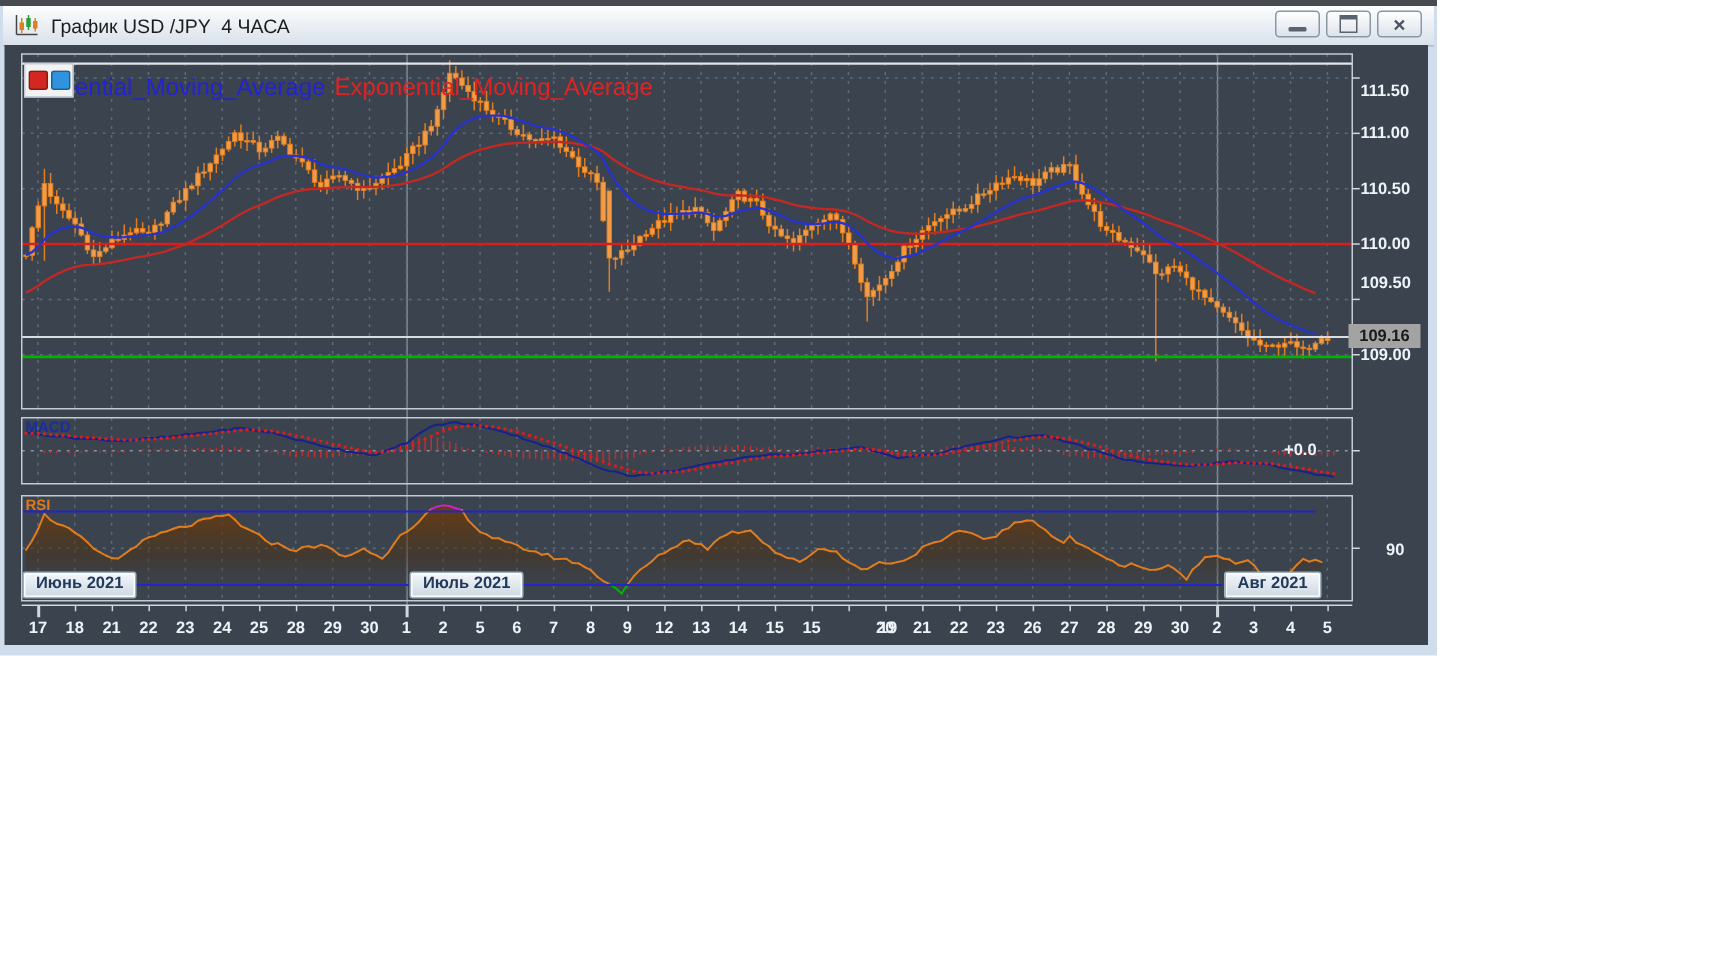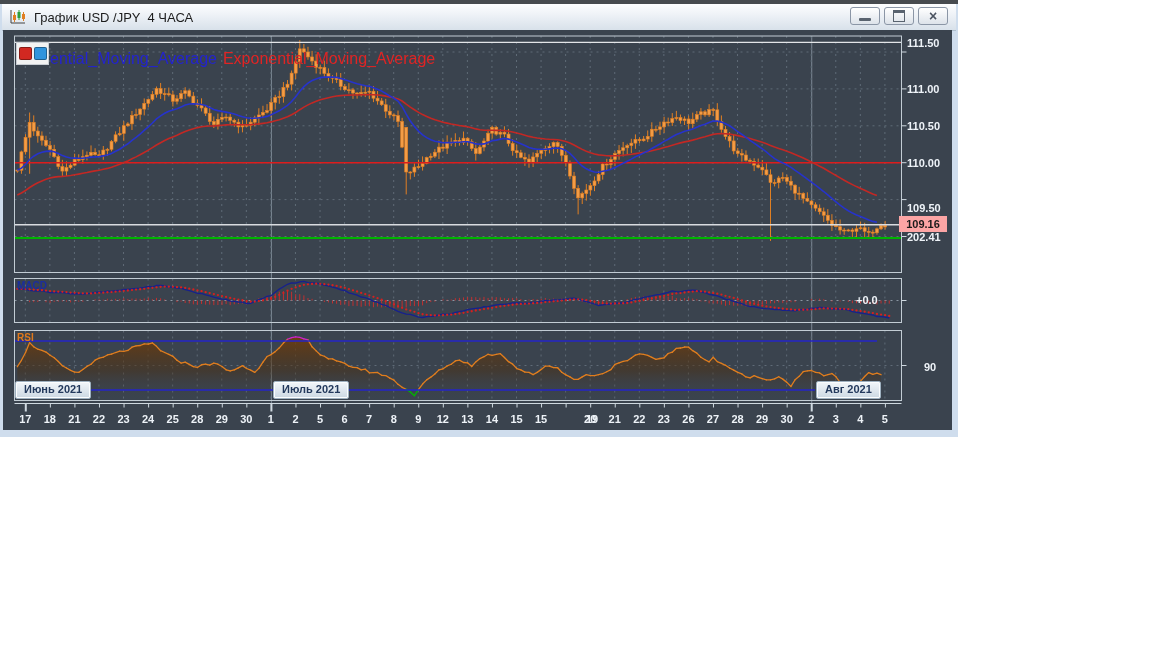--- a/index.html
+++ b/index.html
@@ -28,21 +28,21 @@
   .lg-red{color:#e02424;margin-left:6px;}
   .plabel{position:absolute;font-size:10px;font-weight:bold;}
   .plabel.macd{left:17px;top:280px;color:#1b2d9e;}
   .plabel.rsi{left:17px;top:332px;color:#e0791c;}
   .badge{position:absolute;top:381px;height:13px;font-size:11px;font-weight:600;color:#23395c;
     background:linear-gradient(180deg,#f3f7fa,#ccd8e2);border:1px solid #9fb1c0;
     box-shadow:inset 0 0 0 1px #fbfdfe;border-radius:2px;padding:1px 8px 2px;line-height:13px;}
   .xlab{position:absolute;width:28px;top:413px;text-align:center;font-size:11px;font-weight:600;color:#eef3f8;}
   .plab{position:absolute;left:907px;height:14px;font-size:11px;font-weight:600;color:#eef3f8;line-height:14px;}
   .rlab{position:absolute;font-size:11px;font-weight:600;color:#eef3f8;}
-  .price-badge{position:absolute;left:899px;top:216px;width:48px;height:16px;background:#fca5a5;
+  .price-badge{position:absolute;left:899px;top:216px;width:48px;height:16px;background:#a3a3a3;
     color:#1a1a1a;font-size:11px;font-weight:600;text-align:center;line-height:16px;}
 </style>
 </head>
 <body>
 
 <div class="page">
   <div class="window">
     <div class="top-edge"></div>
 
     <div class="titlebar">
@@ -1325,26 +1325,26 @@
     <div class="legend-text"><span class="lg-blue">ential_Moving_Average</span><span class="lg-red">Exponential_Moving_Average</span></div>
 
     <div class="plabel macd">MACD</div>
     <div class="plabel rsi">RSI</div>
 
     <div class="badge" style="left:15px">Июнь 2021</div>
     <div class="badge" style="left:273px">Июль 2021</div>
     <div class="badge" style="left:816px">Авг 2021</div>
 
     <div id="price-labels">
-        <div class="plab" style="top: 36px;">111.50</div>
+        <div class="plab" style="top: 54px;">111.50</div>
         <div class="plab" style="top: 81.9px;">111.00</div>
         <div class="plab" style="top: 118.8px;">110.50</div>
         <div class="plab" style="top: 155.7px;">110.00</div>
-        <div class="plab" style="top: 182px; margin-top: 19px;">109.50</div>
-        <div class="plab" style="top: 229.5px;">202.41</div>
+        <div class="plab" style="top: 182px;">109.50</div>
+        <div class="plab" style="top: 229.5px;">109.00</div>
       </div>
     <div id="x-labels">
         <div class="xlab" style="left: 11.3px;">17</div>
         <div class="xlab" style="left: 35.86px;">18</div>
         <div class="xlab" style="left: 60.42px;">21</div>
         <div class="xlab" style="left: 84.98px;">22</div>
         <div class="xlab" style="left: 109.54px;">23</div>
         <div class="xlab" style="left: 134.1px;">24</div>
         <div class="xlab" style="left: 158.66px;">25</div>
         <div class="xlab" style="left: 183.22px;">28</div>

